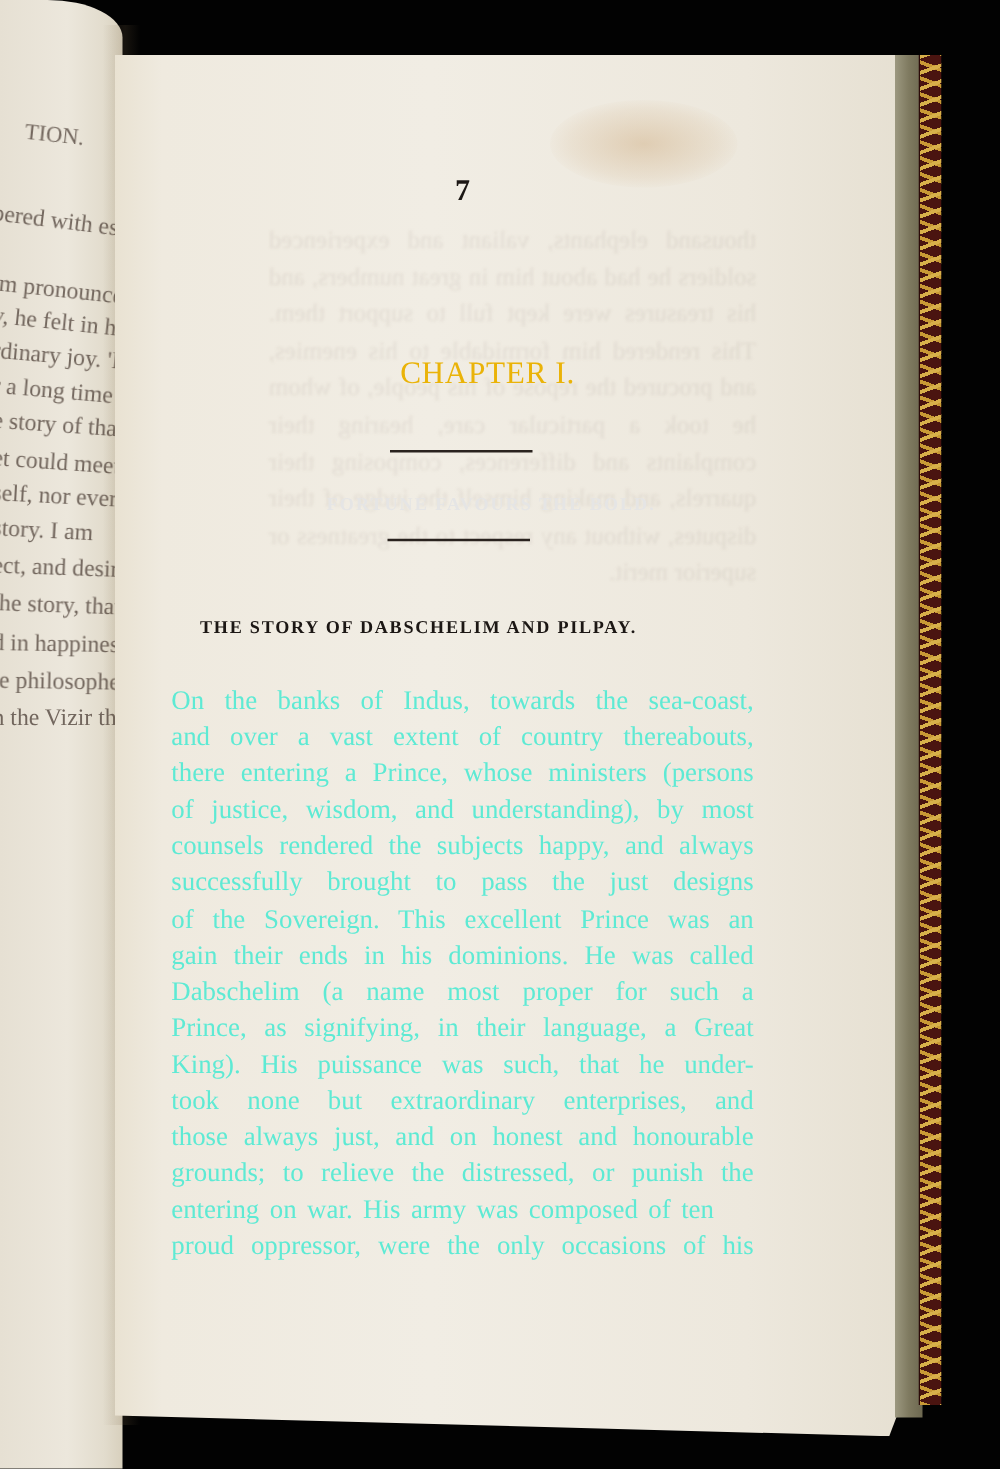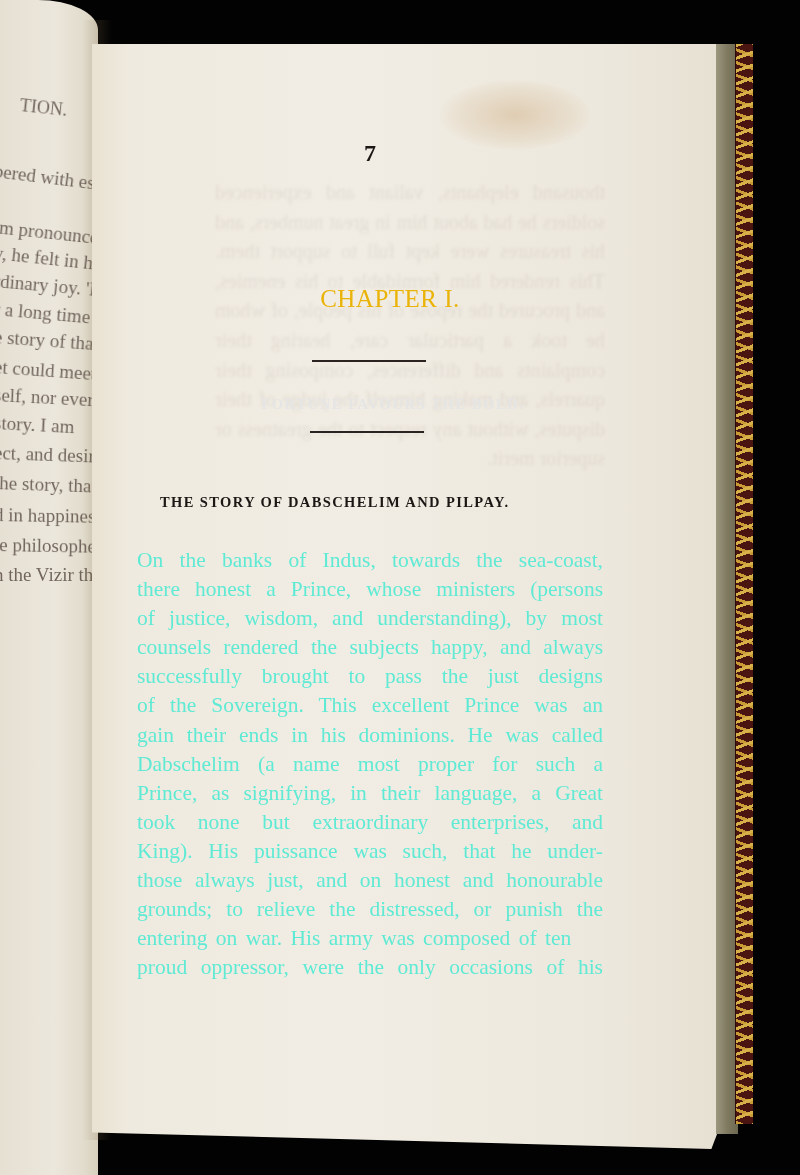--- a/index.html
+++ b/index.html
@@ -113,30 +113,31 @@
 
 <div class="page-number">7</div>
 <div class="chapter-title">CHAPTER I.</div>
 <div class="rule" style="left:312px;top:360px;width:114px;"></div>
 <div class="motto">FORTUNE FAVOURS THE BOLD.</div>
 <div class="rule" style="left:310px;top:431px;width:114px;"></div>
 <div class="story-title">THE STORY OF DABSCHELIM AND PILPAY.</div>
 
 <div class="body-text">
   <span class="tl">On the banks of Indus, towards the sea-coast,</span>
-  <span class="tl">there honest a Prince, whose ministers (persons</span>
+  <span class="tl">and over a vast extent of country thereabouts,</span>
+  <span class="tl">there entering a Prince, whose ministers (persons</span>
   <span class="tl">of justice, wisdom, and understanding), by most</span>
   <span class="tl">counsels rendered the subjects happy, and always</span>
   <span class="tl">successfully brought to pass the just designs</span>
   <span class="tl">of the Sovereign. This excellent Prince was an</span>
   <span class="tl">gain their ends in his dominions. He was called</span>
   <span class="tl">Dabschelim (a name most proper for such a</span>
   <span class="tl">Prince, as signifying, in their language, a Great</span>
+  <span class="tl">King). His puissance was such, that he under-</span>
   <span class="tl">took none but extraordinary enterprises, and</span>
-  <span class="tl">King). His puissance was such, that he under-</span>
   <span class="tl">those always just, and on honest and honourable</span>
   <span class="tl">grounds; to relieve the distressed, or punish the</span>
   <span class="tl last">entering on war. His army was composed of ten</span>
   <span class="tl">proud oppressor, were the only occasions of his</span>
 </div>
 
 <div class="fore-edge"></div>
 <div class="gilt"></div>
 
 </body></html>

